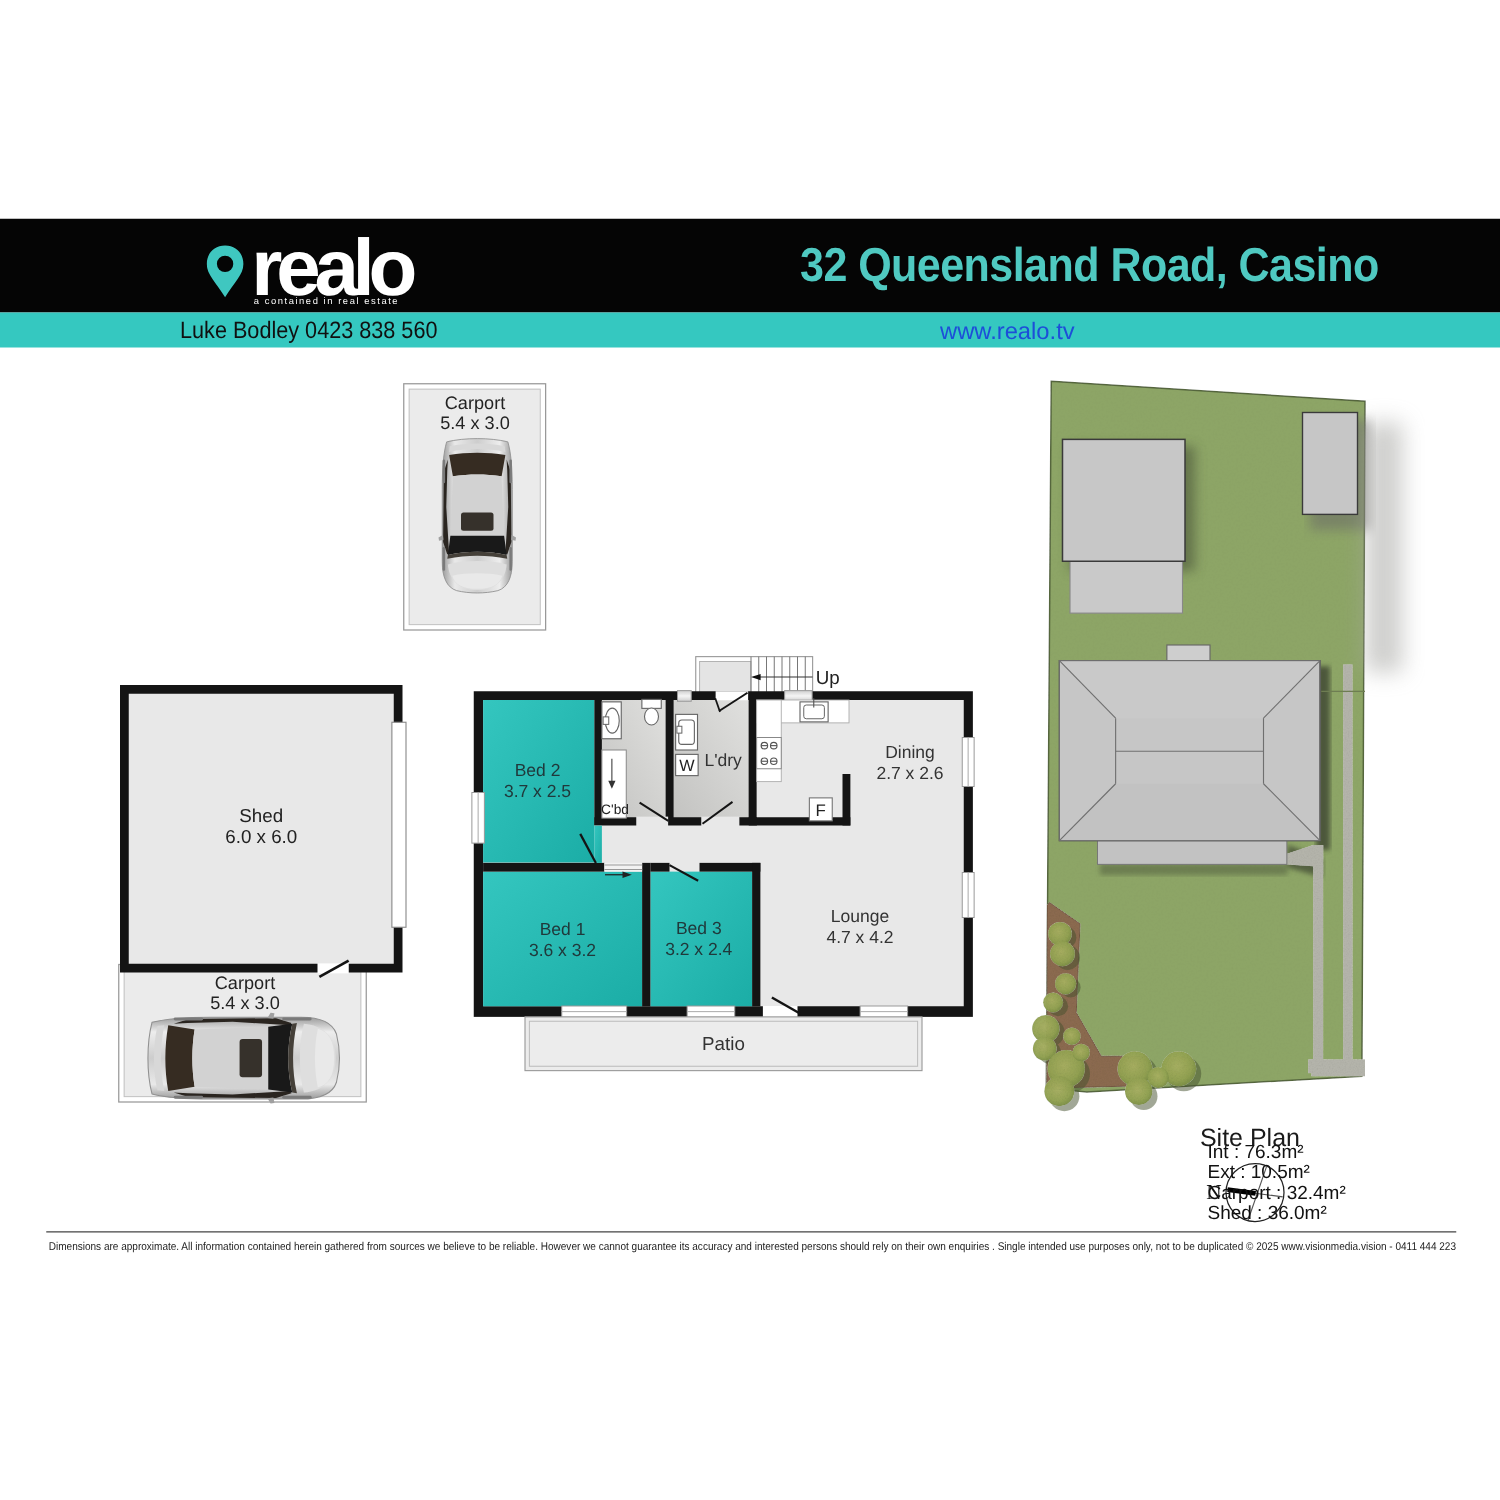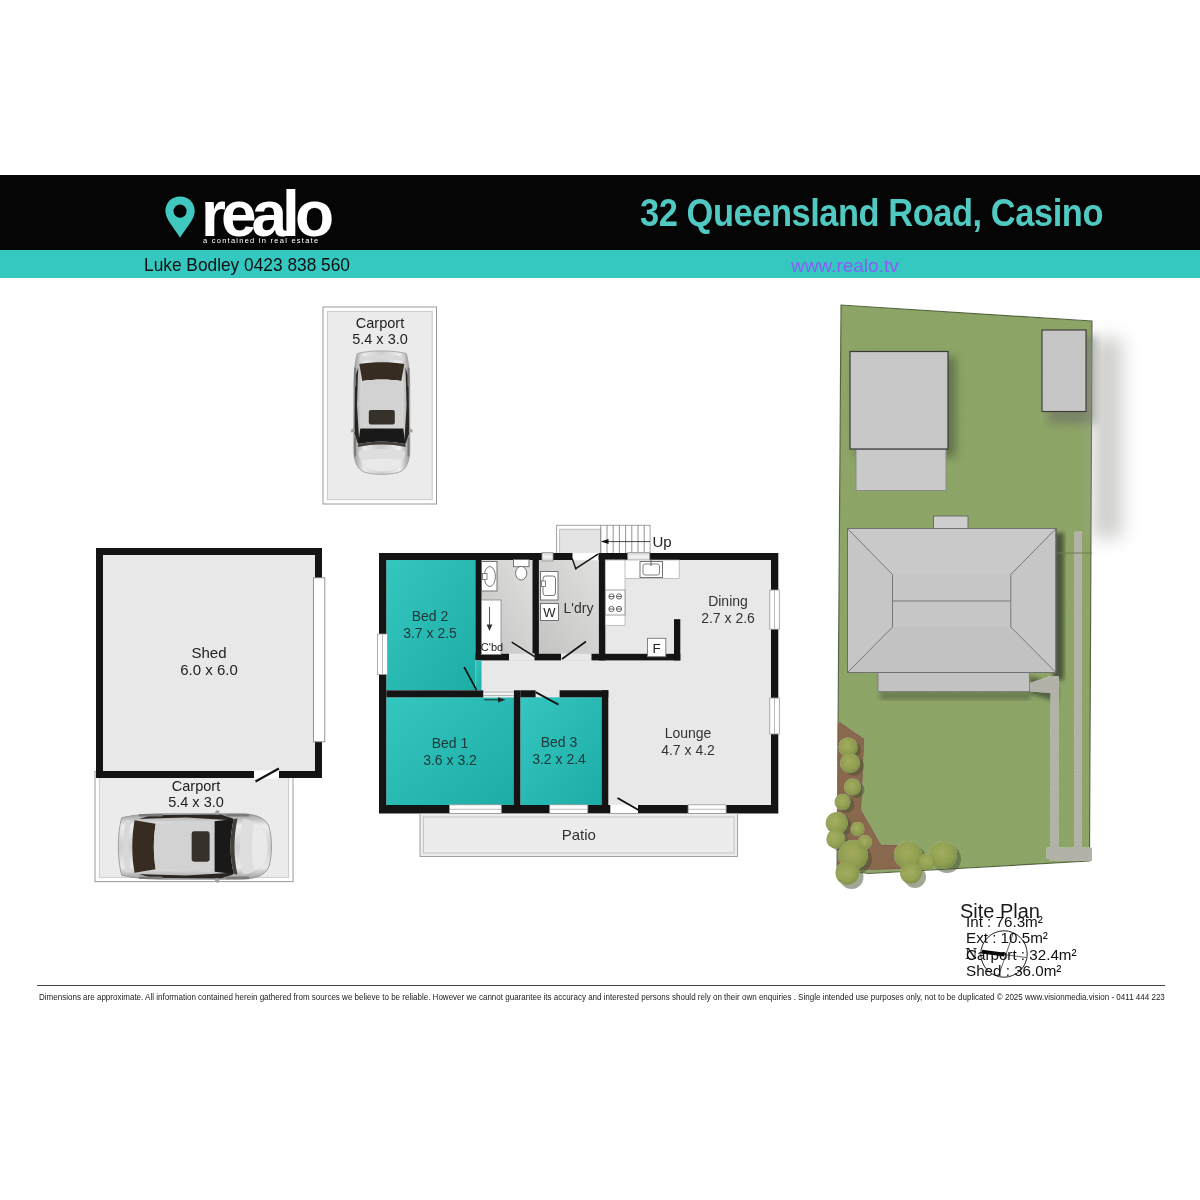--- a/index.html
+++ b/index.html
@@ -2,21 +2,21 @@
 <html><head>
 <meta charset="utf-8">
 <style>
   html,body{margin:0;padding:0;}
   body{width:1200px;height:1200px;background:#ffffff;font-family:"Liberation Sans",sans-serif;position:relative;overflow:hidden;}
   .abs{position:absolute;}
   #blackbar{left:0;top:175px;width:1200px;height:75px;background:#050505;}
   #tealbar{left:0;top:250px;width:1200px;height:28px;background:#35c8c0;}
   #addr{left:640px;top:192px;width:470px;color:#4fc9c1;font-size:38px;font-weight:bold;white-space:nowrap;letter-spacing:-0.5px;transform:scaleX(0.9066);transform-origin:0 0;}
   #luke{left:144px;top:254px;font-size:19px;color:#101010;white-space:nowrap;transform:scaleX(0.911);transform-origin:0 0;}
-  #www{left:791px;top:255px;font-size:19px;color:#8b5cf6;white-space:nowrap;}
+  #www{left:752px;top:255px;font-size:19px;color:#1d4ed8;white-space:nowrap;}
   #tagline{left:203px;top:235.5px;font-size:7.5px;color:#ffffff;letter-spacing:1.25px;white-space:nowrap;}
   #realotxt{left:201px;top:177px;font-size:64px;font-weight:bold;color:#ffffff;letter-spacing:-5px;white-space:nowrap;}
   #hrline{left:37px;top:985px;width:1128px;height:1px;background:#444;}
   #disc{left:39px;top:992px;font-size:9px;color:#222;white-space:nowrap;transform:scaleX(0.891);transform-origin:0 0;}
 </style>
 </head>
 <body>
 <div class="abs" id="blackbar"></div>
 <div class="abs" id="tealbar"></div>
 <div class="abs" id="addr">32 Queensland Road, Casino</div>

